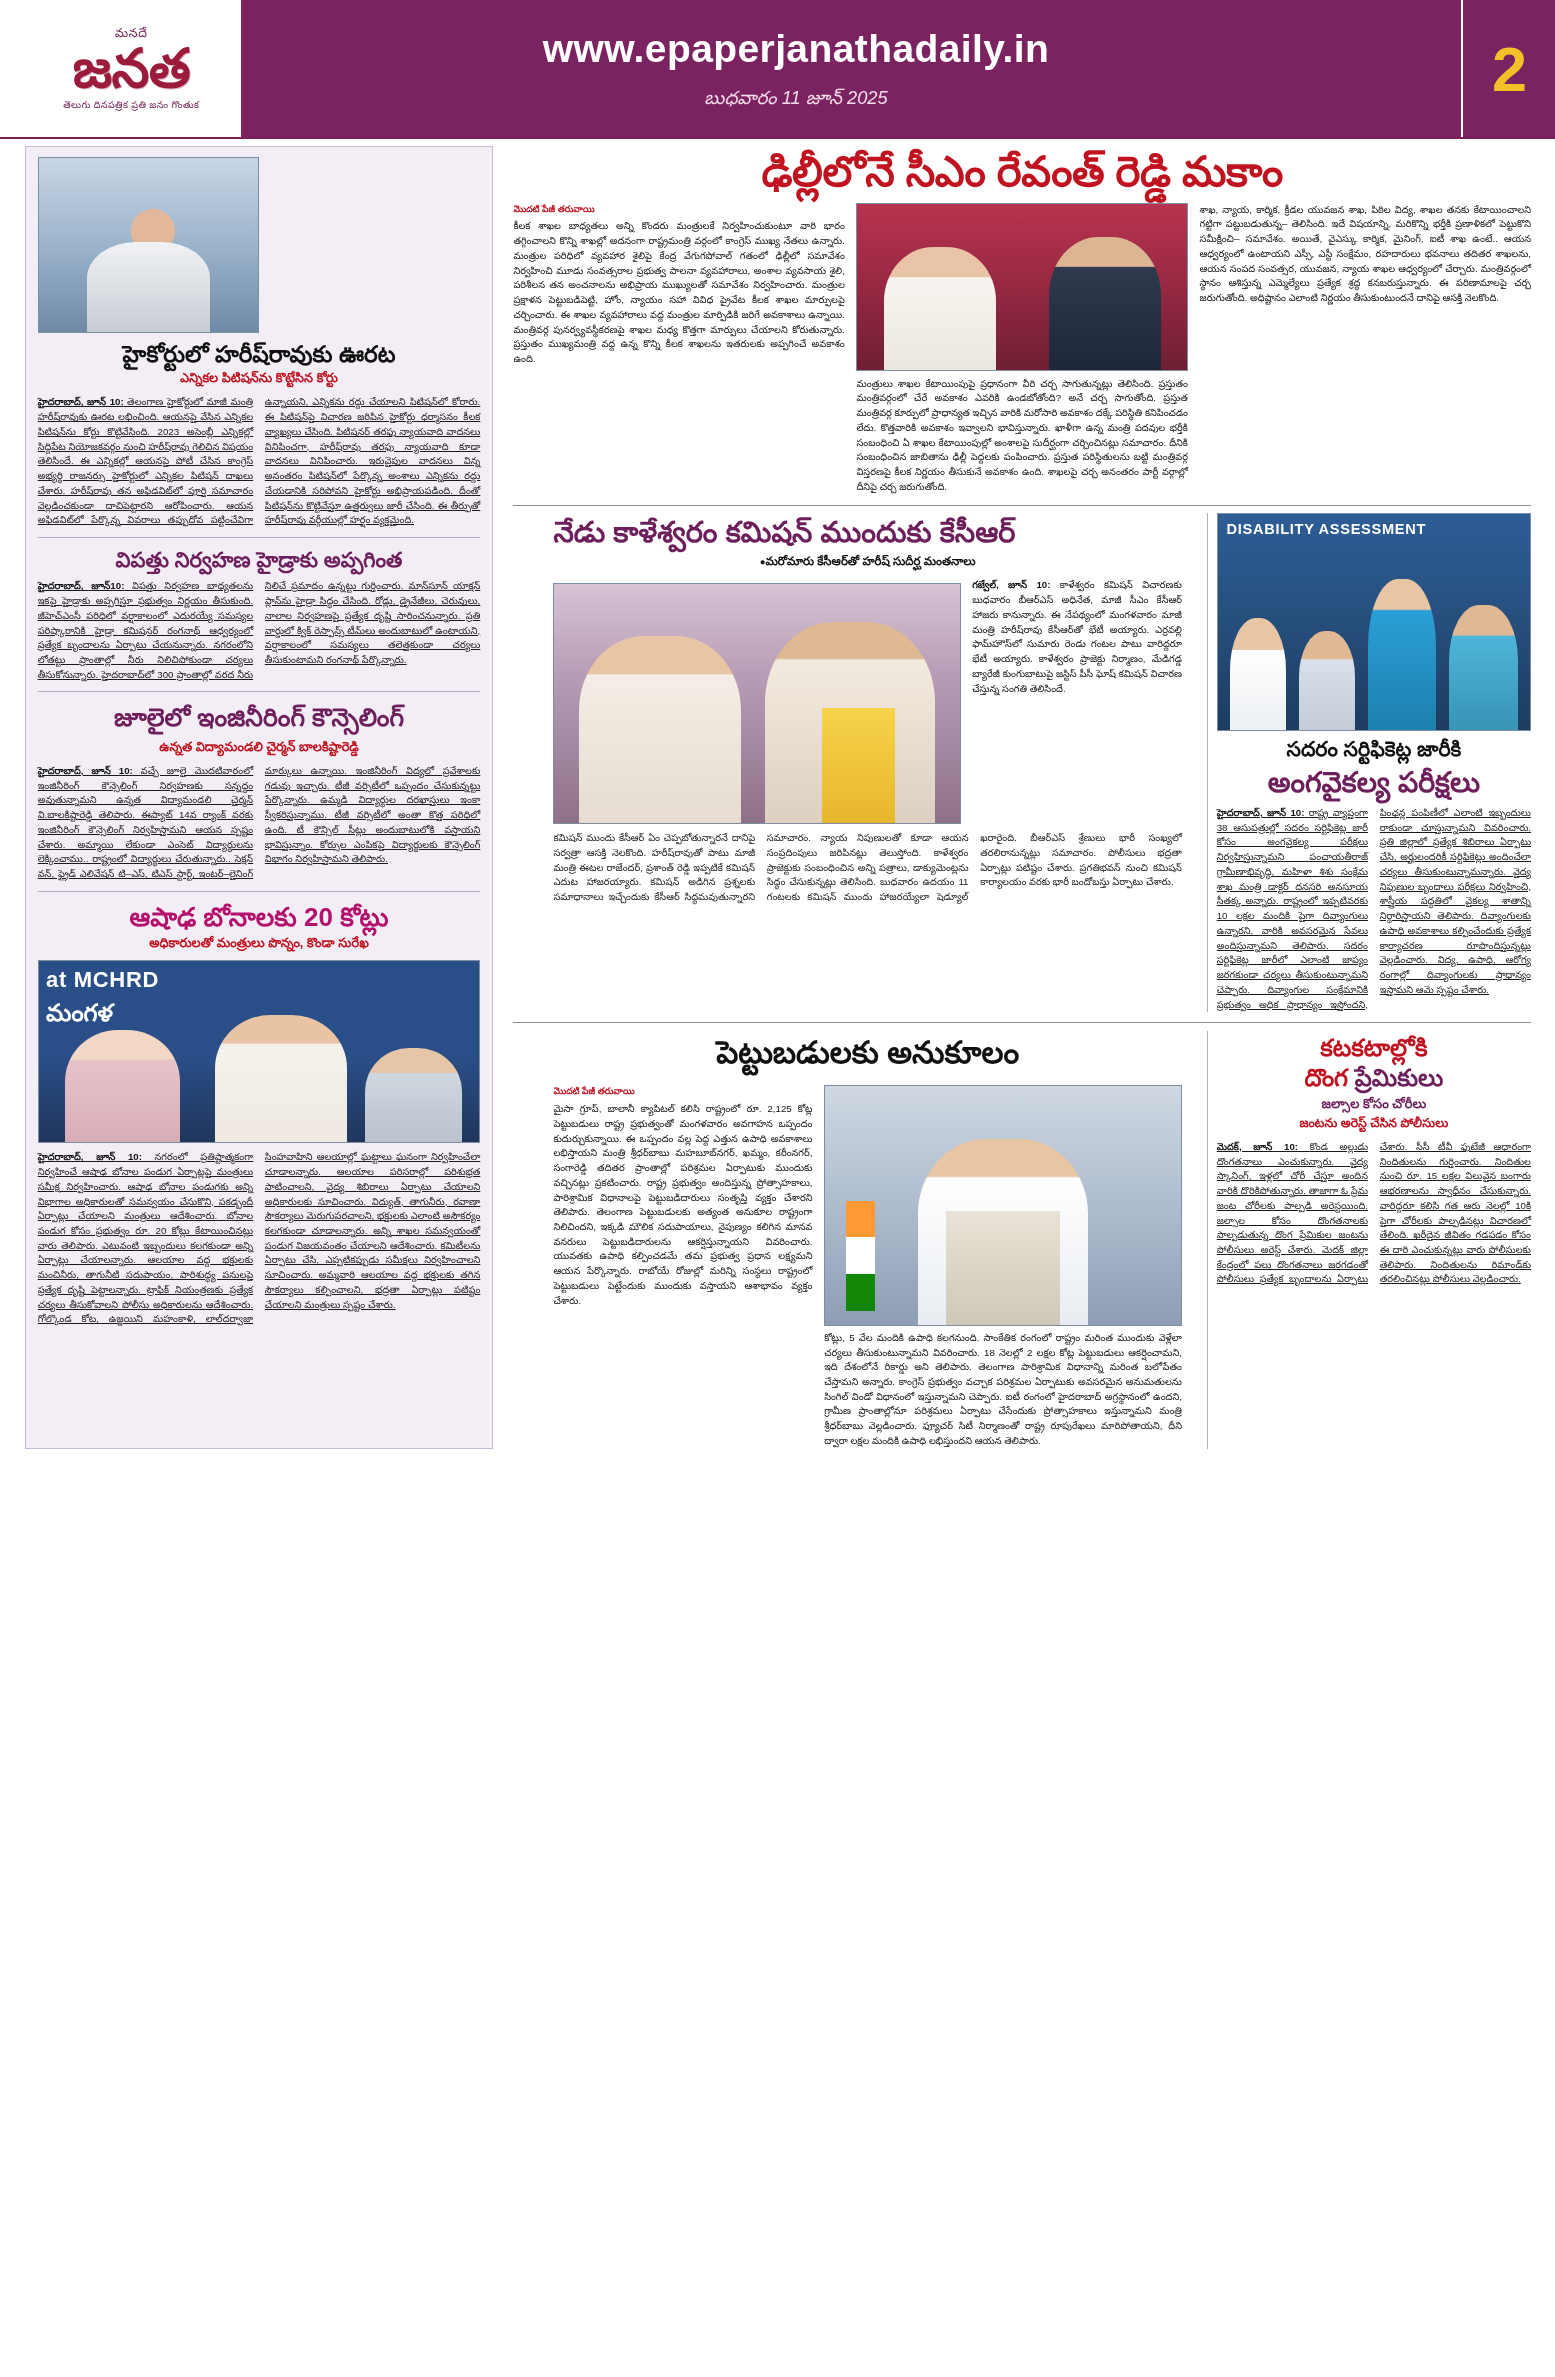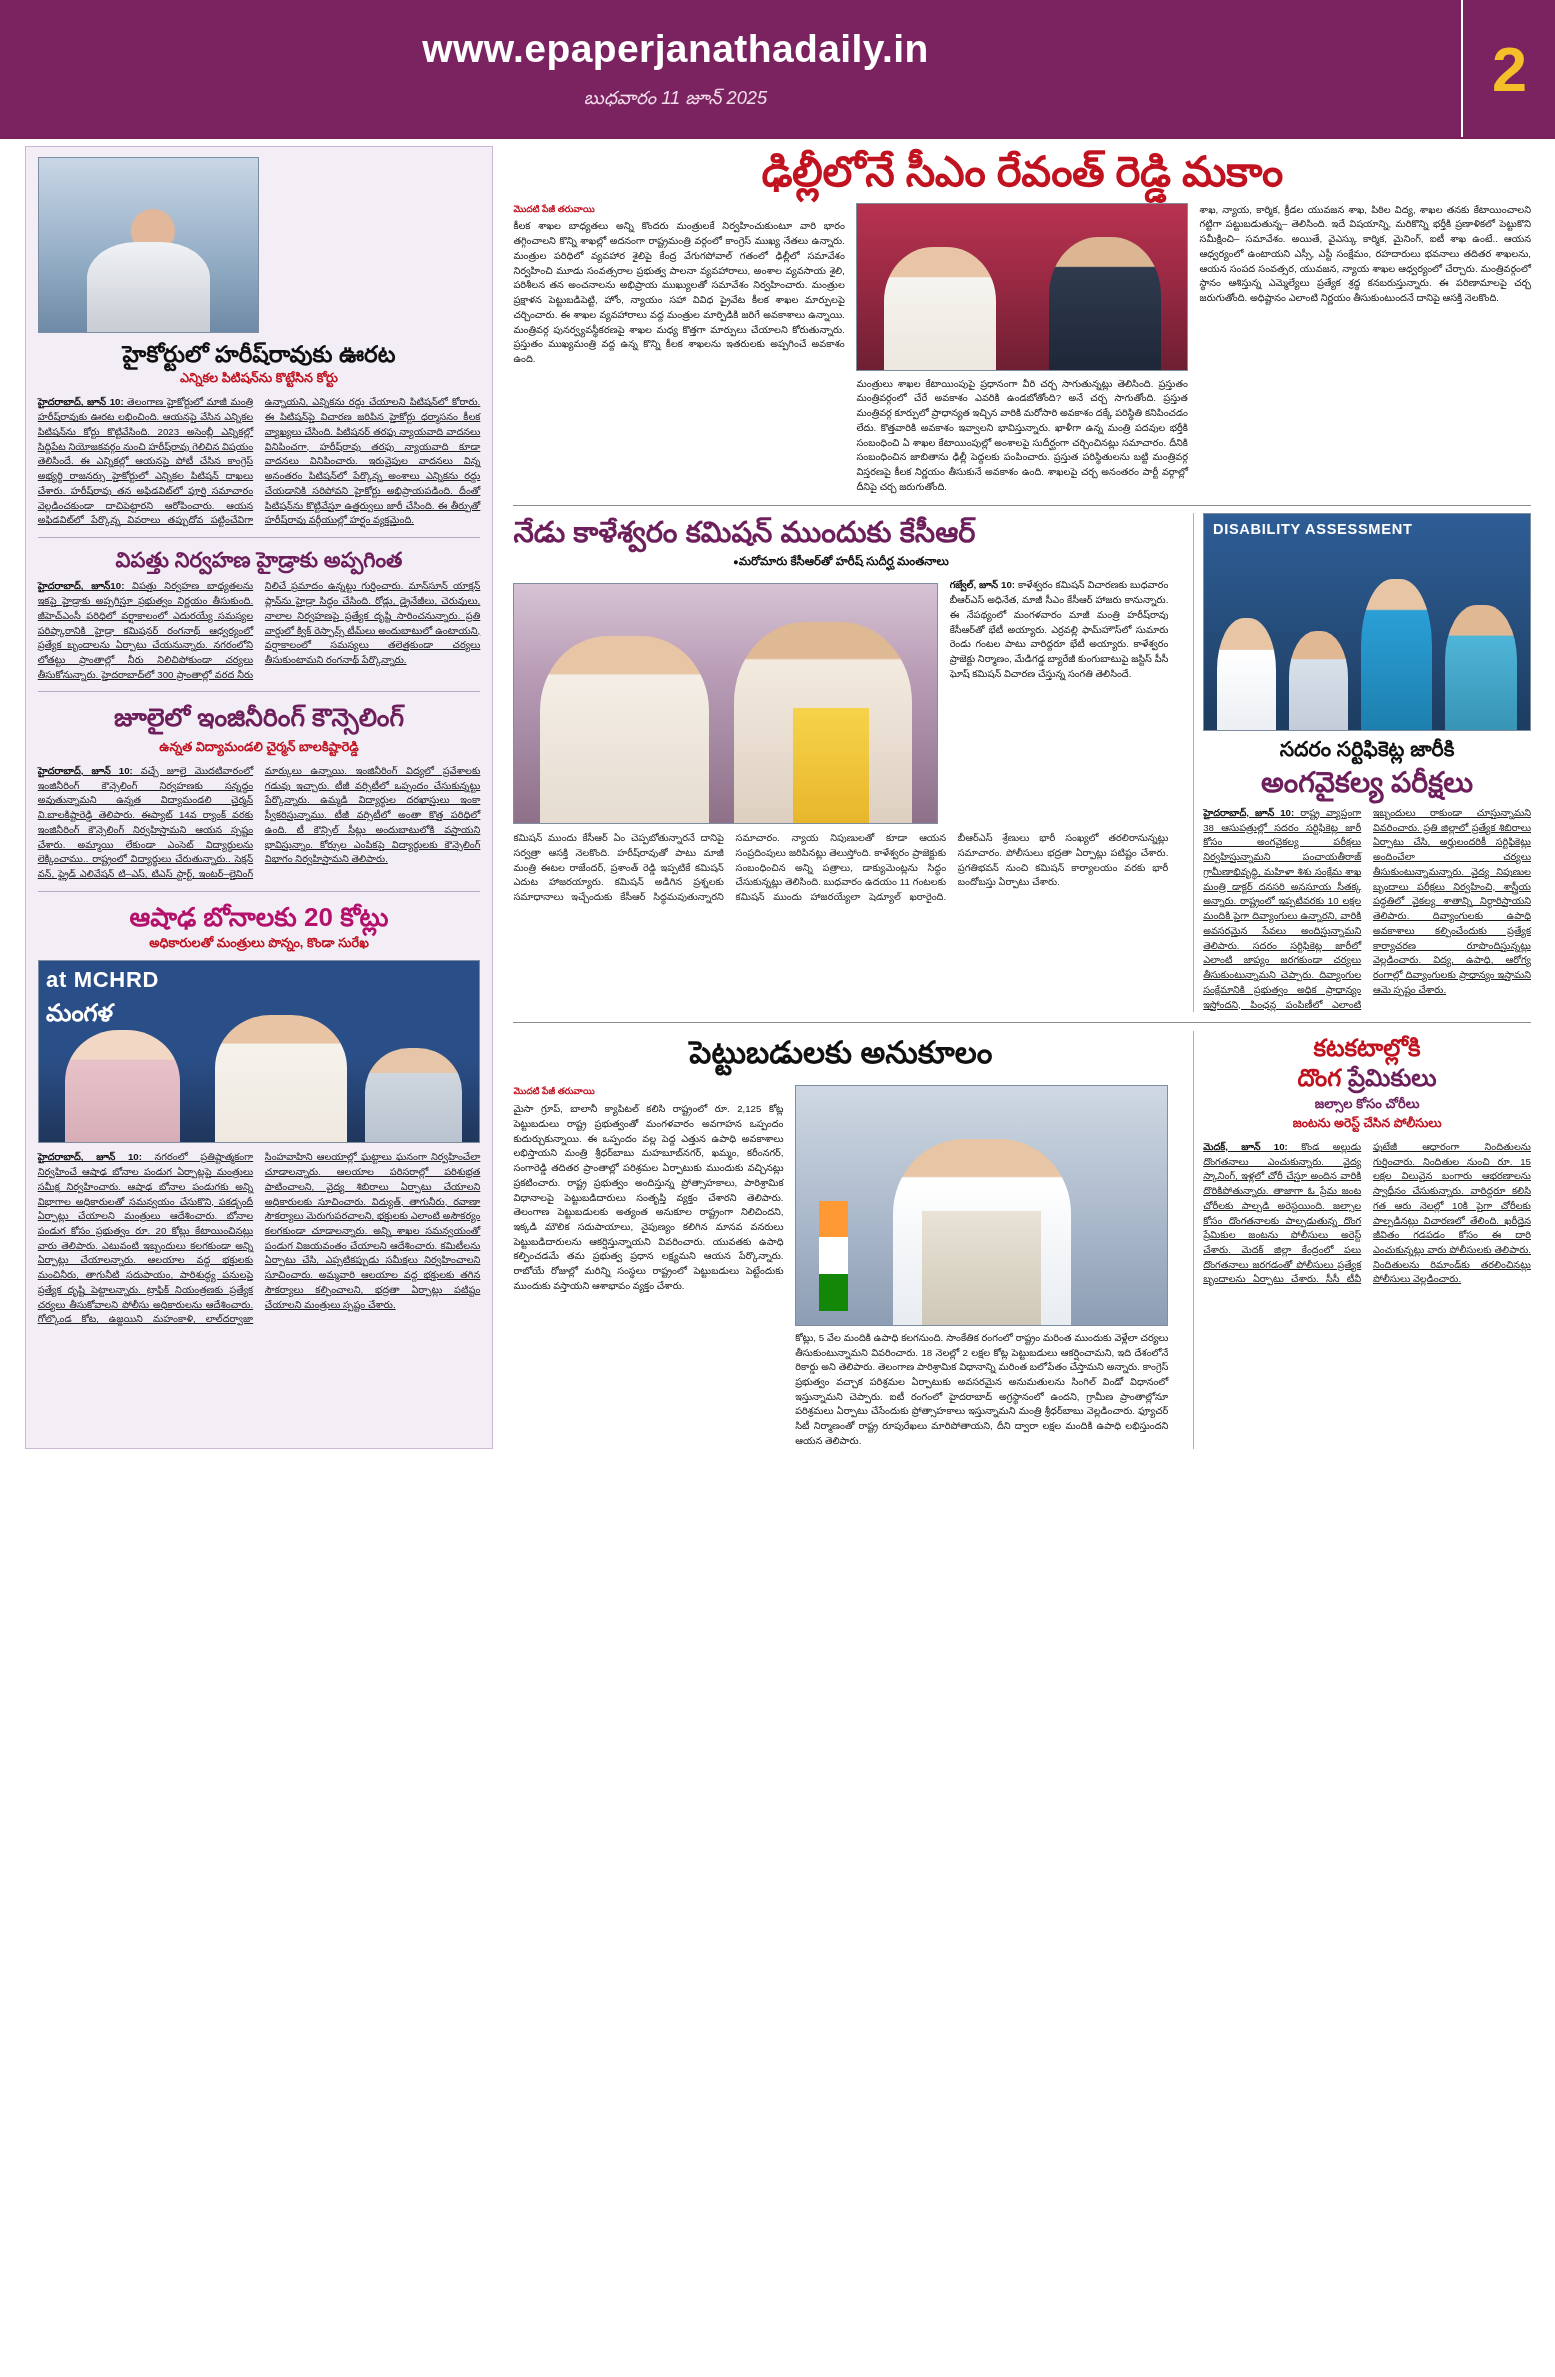--- a/index.html
+++ b/index.html
@@ -415,32 +415,37 @@
     margin: 4.4px 0 1.5px;
   }
   h3.katakat-sub2 {
     font-size: 12.4px;
     font-weight: bold;
     color: #c1121f;
     text-align: center;
     margin: 1.5px 0 7.3px;
   }
 
-  .bottom-flex { display: flex; gap: 25px; }
+  .bottom-flex { display: flex; gap: 25px; margin-left: 40px; }
   .b-left { width: 66%; }
   .b-right { width: 34%; border-left: 0.7px solid #b0b0b0; padding-left: 8.8px; }
   .two-col { column-count: 2; column-gap: 11.7px; text-decoration: underline; }
   .three-col { column-count: 3; column-gap: 11.7px; }
 </style>
 </head>
 <body>
 
 <div class="page">
 
   <div class="masthead">
+    <div class="mast-logo">
+      <div class="small-top">మనదే</div>
+      <div class="janata">జనత</div>
+      <div class="sub">తెలుగు దినపత్రిక      ప్రతి జనం గొంతుక</div>
+    </div>
     <div class="mast-bar">
       <div class="url">www.epaperjanathadaily.in</div>
       <div class="date">బుధవారం 11 జూన్ 2025</div>
     </div>
     <div class="mast-pageno">2</div>
   </div>
 
   <div class="content">
 
     <div class="col-left">

